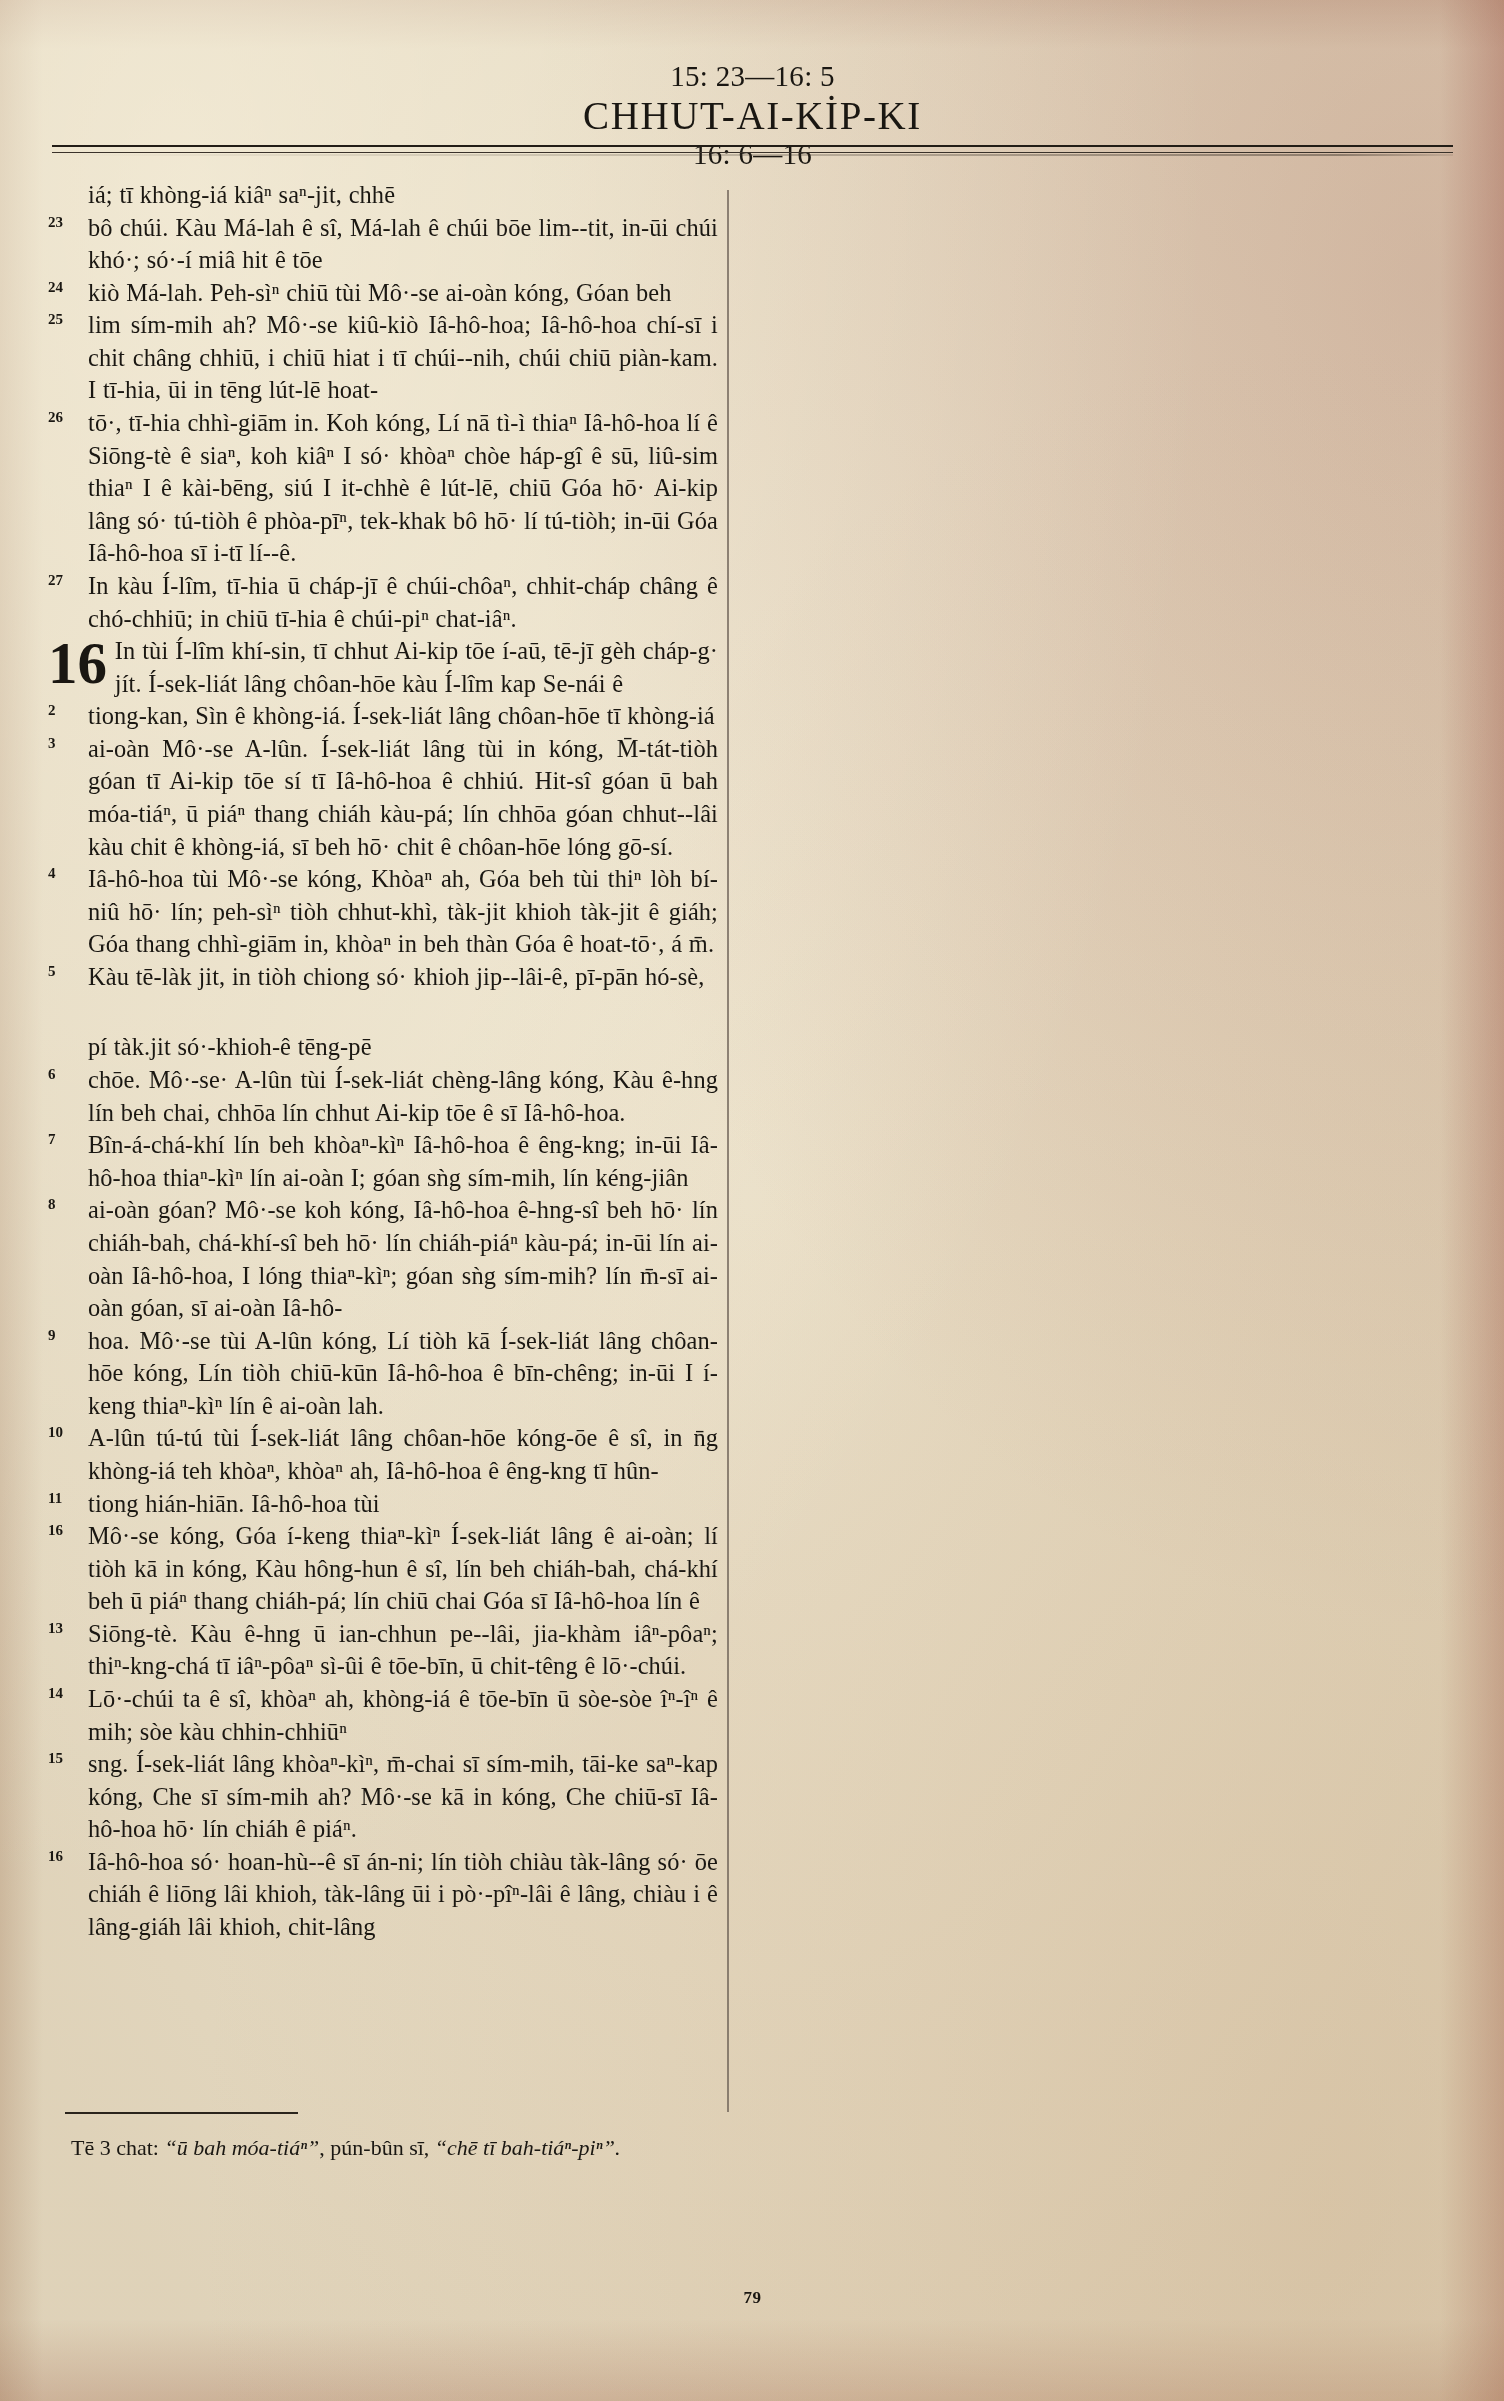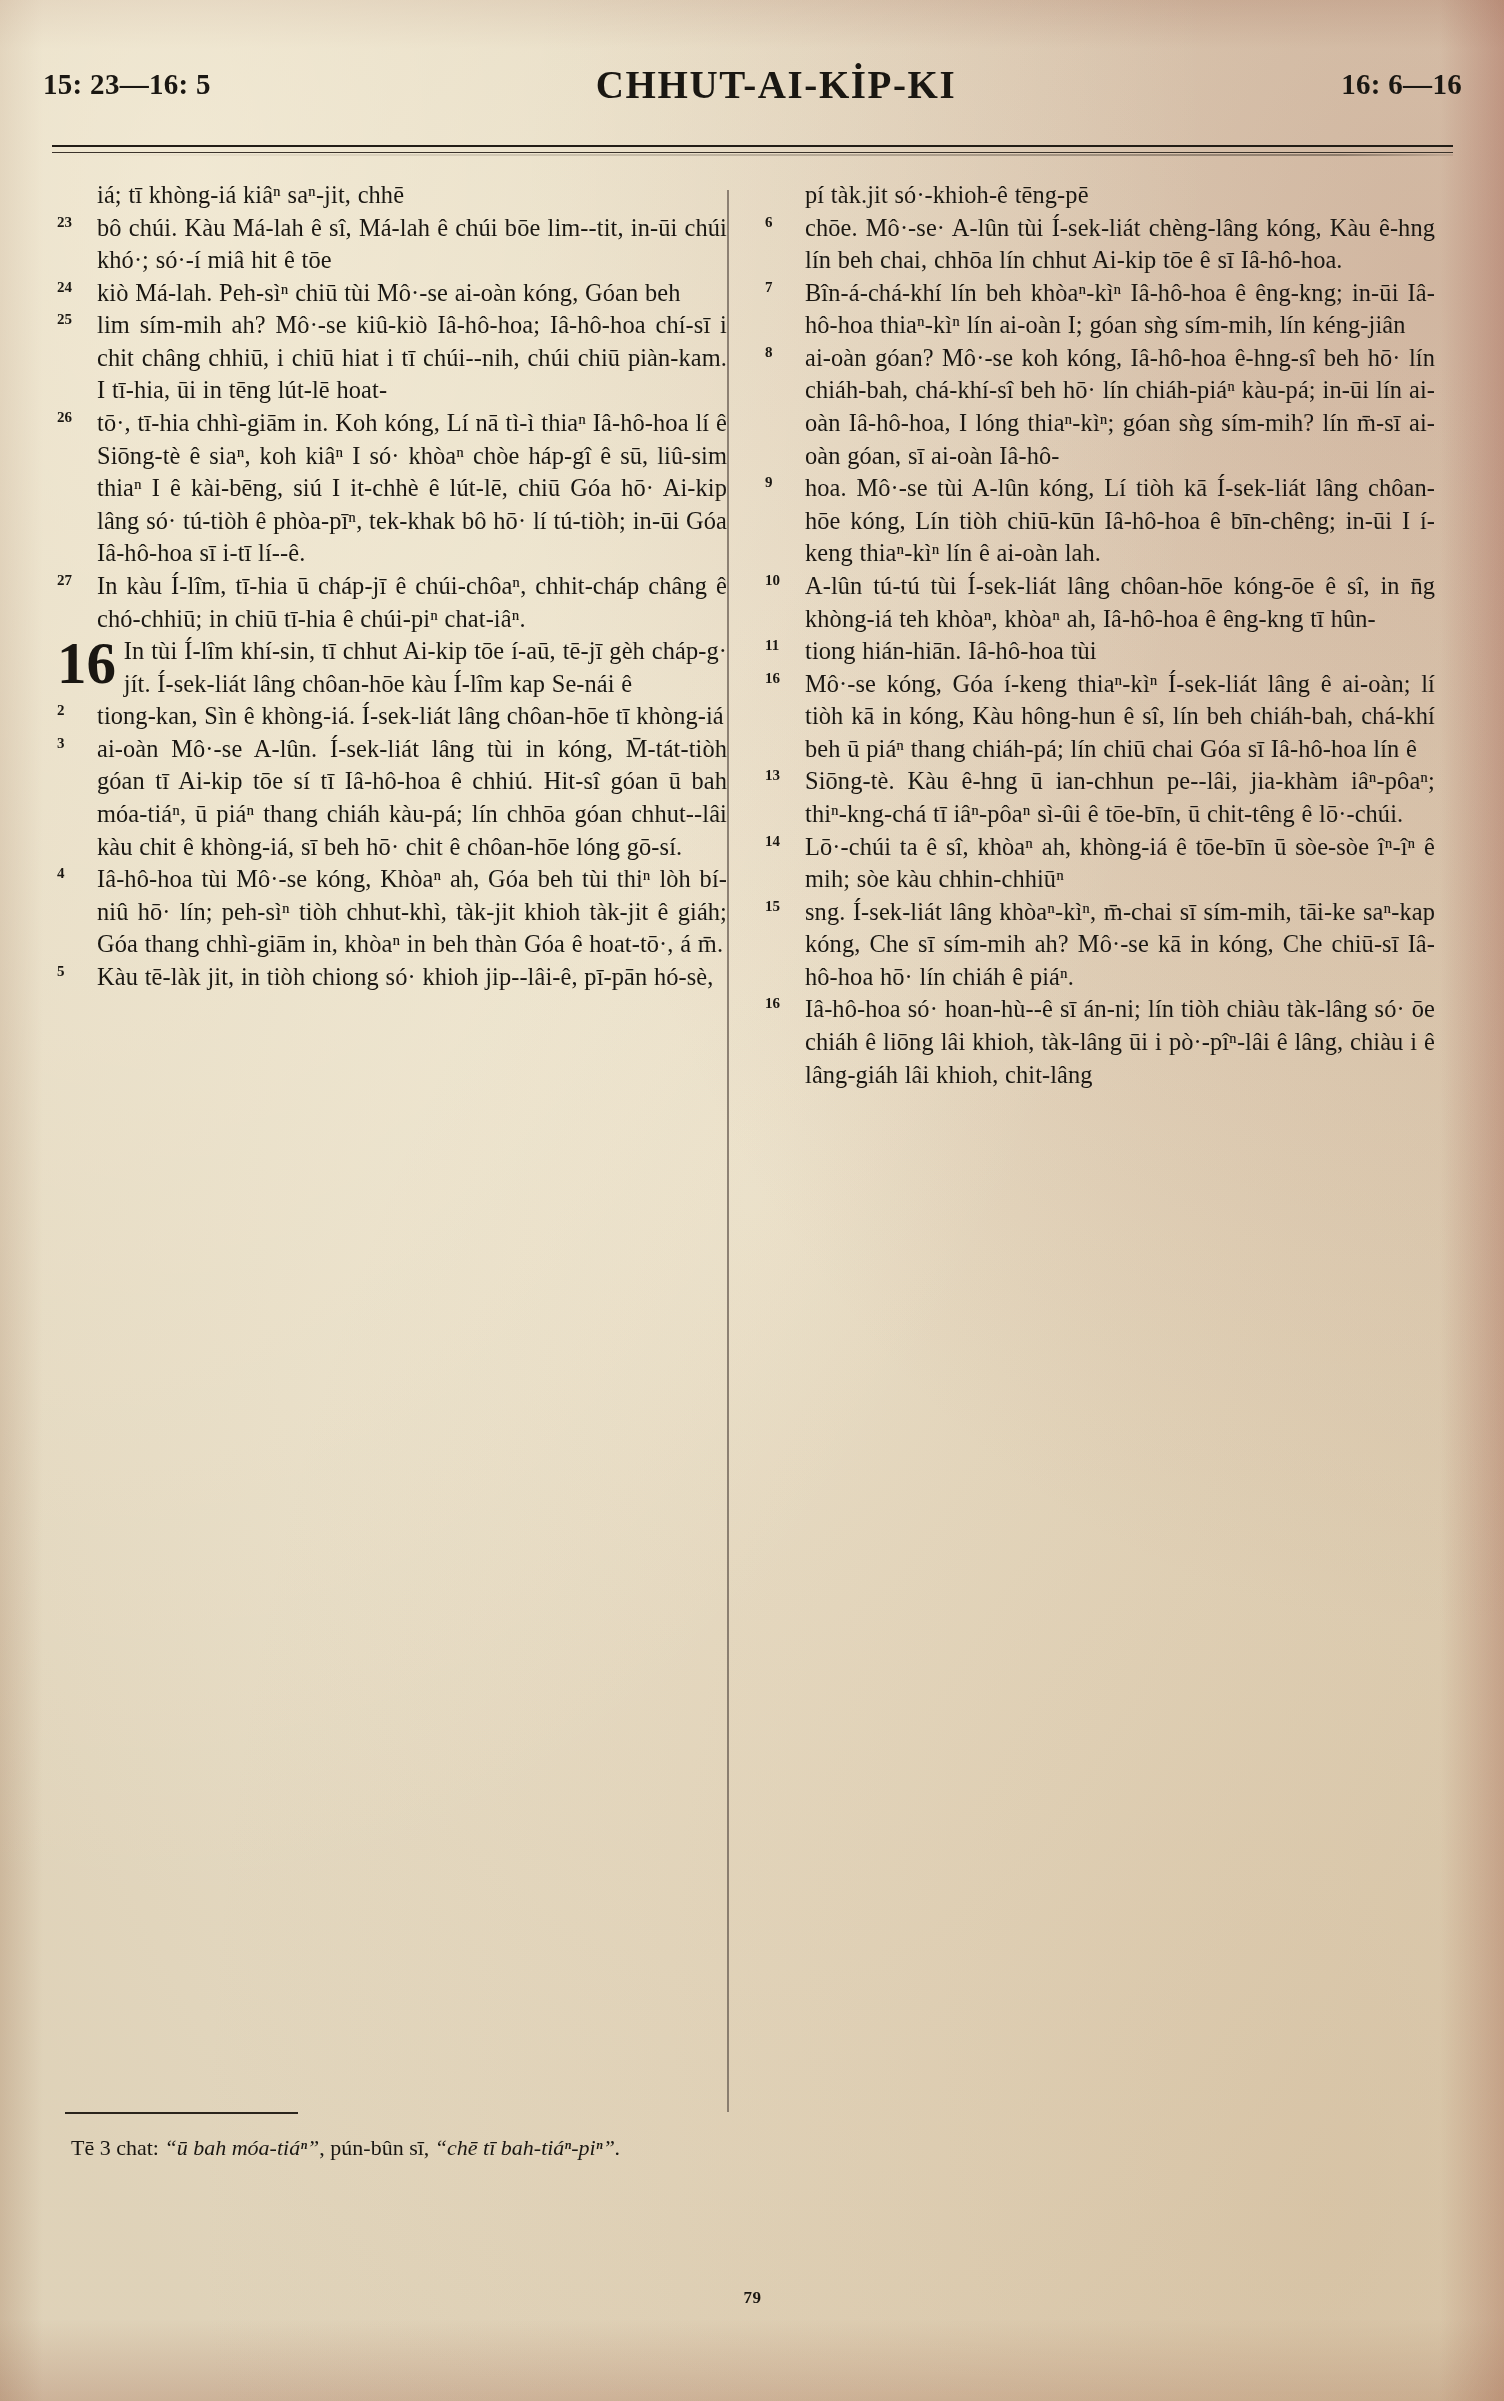--- a/index.html
+++ b/index.html
@@ -61,21 +61,22 @@
   
   .runhead {
     position: absolute;
     top: 60px;
     left: 43px;
     right: 43px;
     height: 49px;
     display: flex;
     align-items: center;
     justify-content: space-between;
-    font-weight: bold;
+    font-weight: normal;
+    flex-direction: column;
   }
   .runhead .ref {
     font-size: 29px;
     letter-spacing: 0.3px;
     white-space: nowrap;
   }
   .runhead .booktitle {
     font-size: 39px;
     letter-spacing: 1.6px;
     white-space: nowrap;
@@ -96,24 +97,25 @@
     right: 52px;
     top: 154px;
     height: 2.2px;
     background: linear-gradient(to right, rgba(60,50,40,0.0), rgba(60,50,40,0.45) 92%, rgba(60,50,40,0.1));
   }
 
   
   .columns {
     position: absolute;
     top: 179px;
-    left: 57px;
+    left: 48px;
     width: 1379px;
     display: flex;
     gap: 38px;
+    flex-direction: column;
   }
   .col {
     width: 670px;
     position: relative;
   }
   .divider {
     position: absolute;
     left: 727px;
     top: 190px;
     width: 1.6px;

